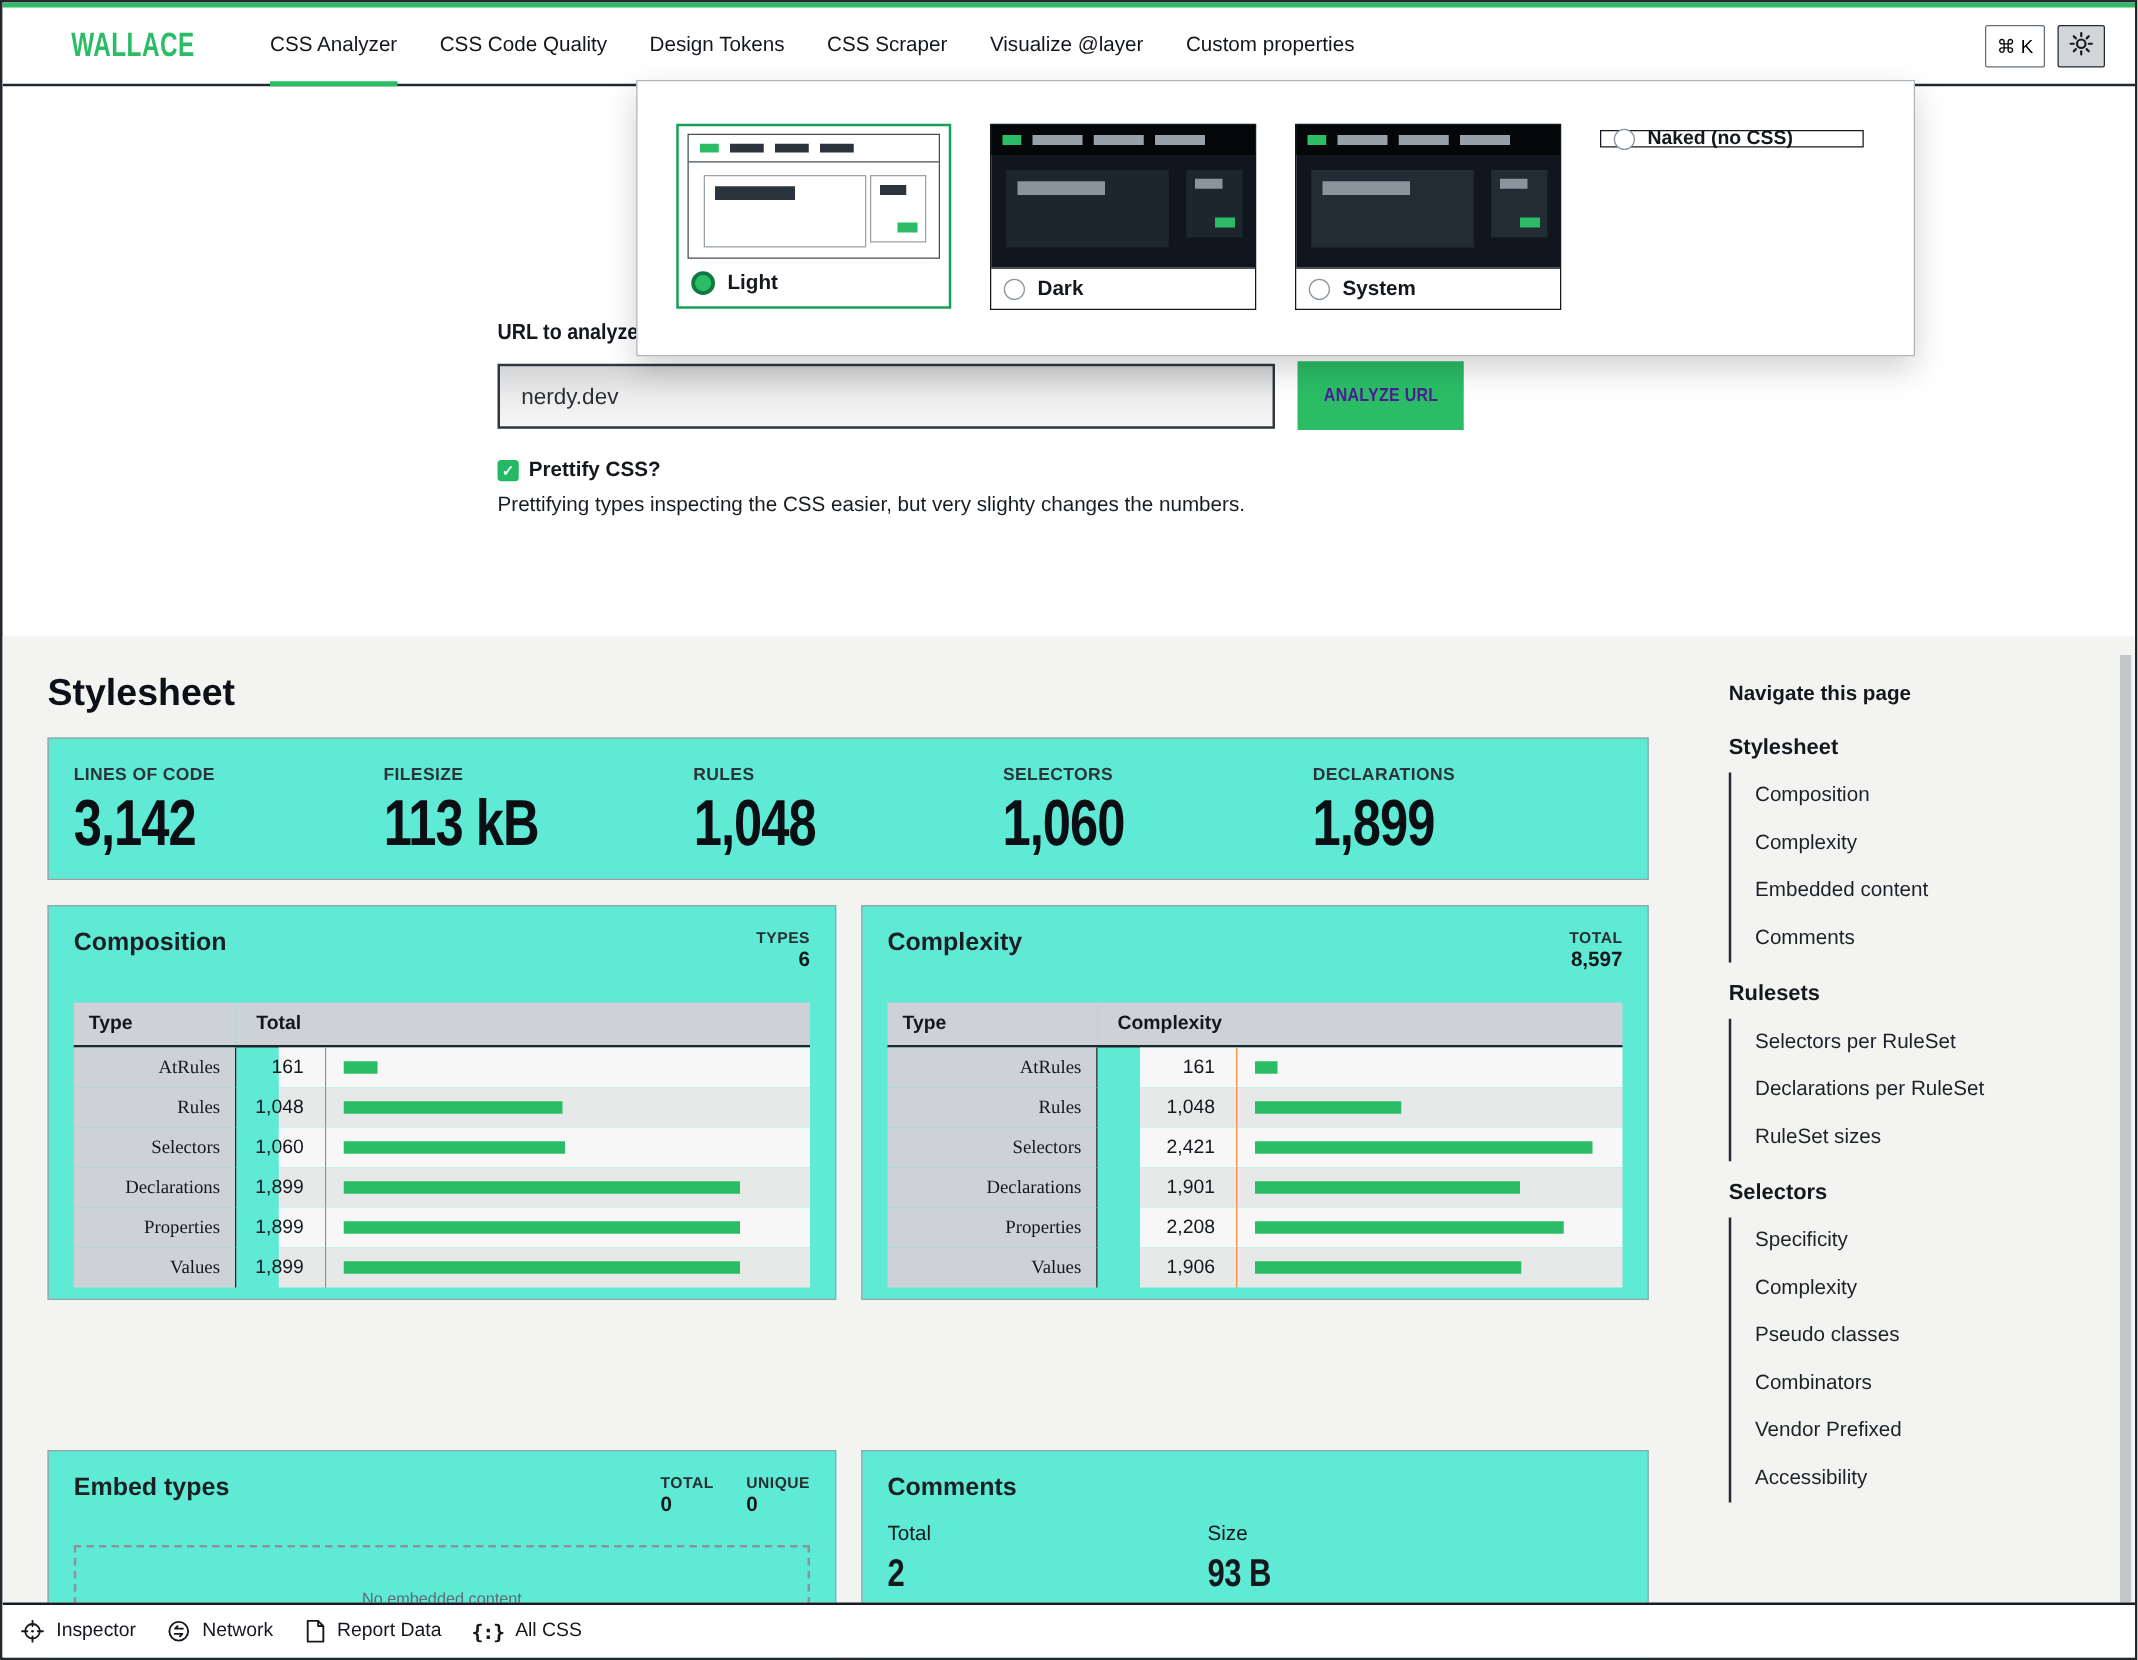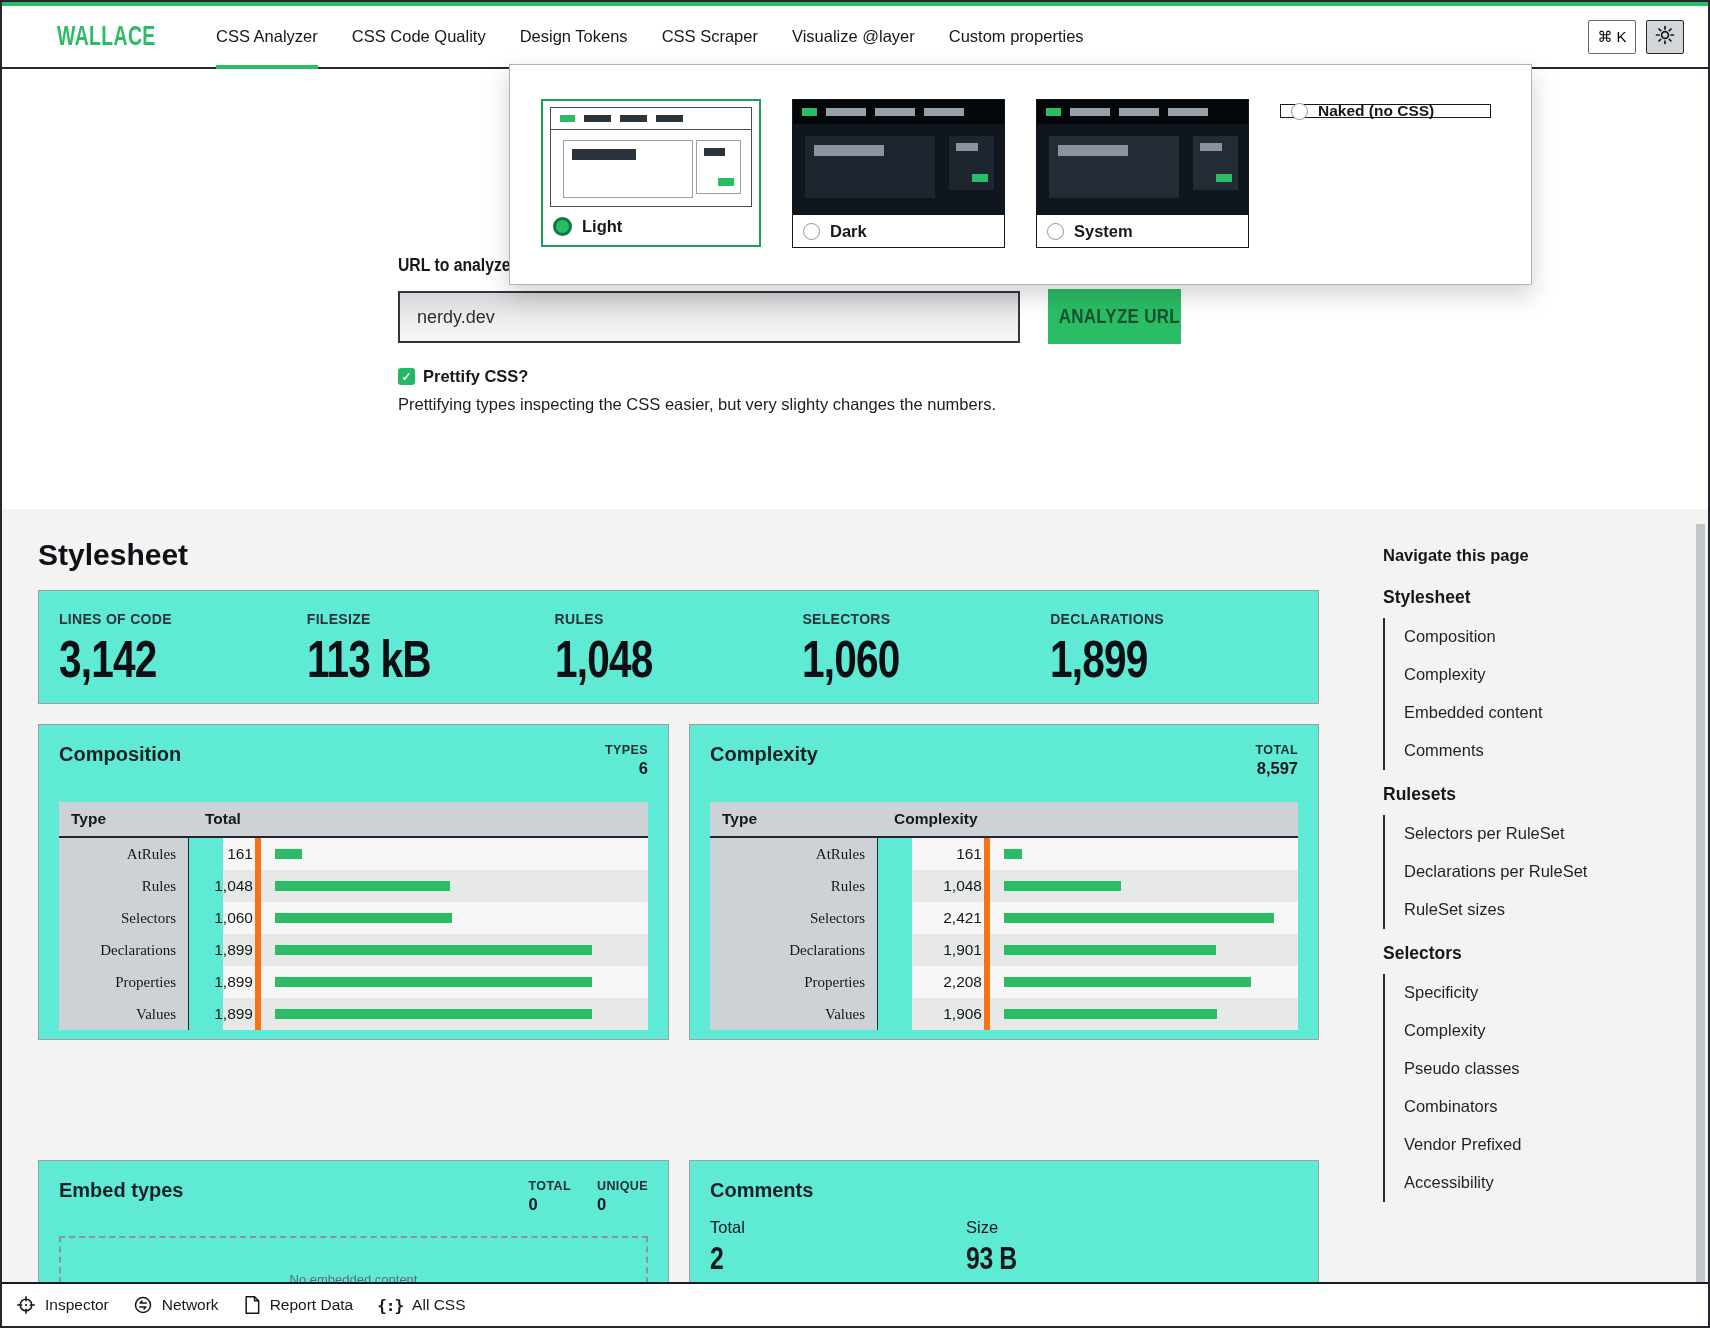--- a/index.html
+++ b/index.html
@@ -64,22 +64,22 @@
                padding-left:10px; margin-top:5px; }
   .opt-naked .opt-label { font-size:15.5px; }
 
   
   .form { position:absolute; left:396px; top:253px; z-index:10; }
   .form-label { font-size:17.5px; font-weight:700; display:inline-block; transform:scaleX(.9); transform-origin:left center; }
   .form-row { display:flex; margin-top:15px; }
   .url-input { width:622px; height:52px; border:2px solid #30373e; padding:0 17px; font-size:18px; color:#2a2f35;
                background:linear-gradient(180deg,#d4d5d6 0%,#ededee 55%,#f6f6f6 100%);
                font-family:"Liberation Sans",sans-serif; }
-  .analyze-btn { width:133px; height:55px; margin-left:28px; margin-top:-2px; border:none; background:var(--accent,#2bbd66);
-                 color:#14532d; font-weight:800; font-size:20px; letter-spacing:.3px; cursor:pointer;
+  .analyze-btn { width:133px; height:55px; margin-left:18px; margin-top:-2px; border:none; background:var(--accent,#2bbd66);
+                 color:#4c1d95; font-weight:800; font-size:15px; letter-spacing:.3px; cursor:pointer;
                  font-family:"Liberation Sans",sans-serif; }
   .analyze-btn span { display:inline-block; transform:scaleX(.85); white-space:nowrap; }
   .check-row { display:flex; align-items:center; gap:8px; margin-top:23px; }
   .checkbox { width:17px; height:17px; border-radius:3px; background:#23b863; color:#fff; font-size:12px; font-weight:700;
               display:flex; align-items:center; justify-content:center; }
   .check-label { font-size:16.5px; font-weight:700; }
   .hint { margin-top:9px; font-size:16.5px; color:#181d22; }
 
   
   .results { position:absolute; top:507px; left:0; right:0; bottom:0; background:#f3f4f2; }
@@ -105,22 +105,22 @@
   .trow { display:grid; height:32px; }
   .thead { height:36px; border-bottom:2px solid #20262c; }
   .t-comp .trow { grid-template-columns:130px 72px 1fr; }
   .t-cplx .trow { grid-template-columns:168px 112px 1fr; }
   .th { background:#cdd2d6; font-weight:700; font-size:15.5px; display:flex; align-items:center; }
   .th-type { padding-left:12px; }
   .th-val { padding-left:16px; grid-column:2 / span 2; }
   .tcell-type { background:#cdd2d6; font-family:Liberation Serif, serif; font-size:15px;
                 display:flex; align-items:center; justify-content:flex-end; padding-right:12px;
                 border-right:1px solid #20262c; }
-  .tcell-val { display:flex; align-items:center; justify-content:flex-end; padding-right:2px;
-               font-size:15.5px; border-right:6px solid #f97316;margin-left:34px; }
+  .tcell-val { display:flex; align-items:center; justify-content:flex-end; padding-right:17px;
+               font-size:15.5px; border-right:1px solid #f97316;margin-left:34px; }
   .tcell-bar { display:flex; align-items:center; padding-left:14px; }
   .bar { height:10px; background:var(--accent,#2bbd66); }
   .trow.odd .tcell-val, .trow.odd .tcell-bar { background:#f6f7f6; }
   .trow.even .tcell-val, .trow.even .tcell-bar { background:#e7e9e9; }
 
   .embed-card { left:36px; top:651px; width:631px; height:170px; }
   .embed-metas { display:flex; gap:26px; }
   .dashed-box { margin-top:22px; border:2px dashed #8b949c; height:110px; text-align:center; padding-top:32px; }
   .empty-text { font-size:13px; color:#5f6b76; }
 

